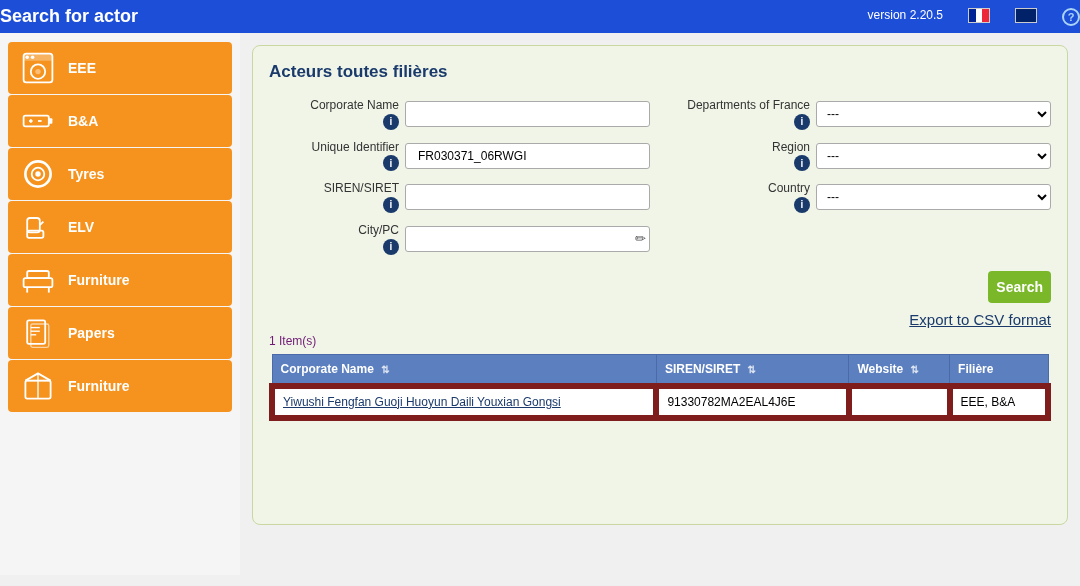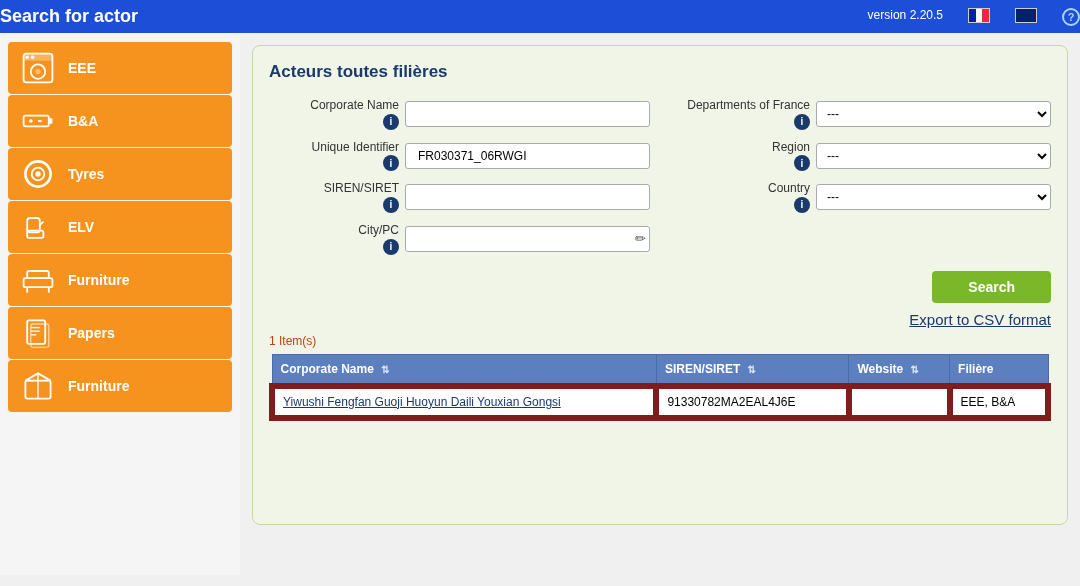--- a/index.html
+++ b/index.html
@@ -210,41 +210,41 @@
       justify-content: flex-end;
       margin-bottom: 8px;
     }
     .search-btn {
       background: #7ab82a;
       color: white;
       font-size: 14px;
       font-weight: bold;
       border: none;
       border-radius: 4px;
-      padding: 8px 36px;
+      padding: 8px 8px;
       cursor: pointer;
     }
 
     
     .export-row {
       display: flex;
       justify-content: flex-end;
       margin-bottom: 6px;
     }
     .export-link {
       color: #1a3a6b;
       font-size: 15px;
       text-decoration: underline;
       cursor: pointer;
     }
 
     
     .results-count {
       font-size: 12px;
-      color: #c2410c;
+      color: #701a75;
       margin-bottom: 6px;
     }
     .results-table {
       width: 100%;
       border-collapse: collapse;
       font-size: 12px;
     }
     .results-table th {
       background: #5b7fbf;
       color: #ffffff;

